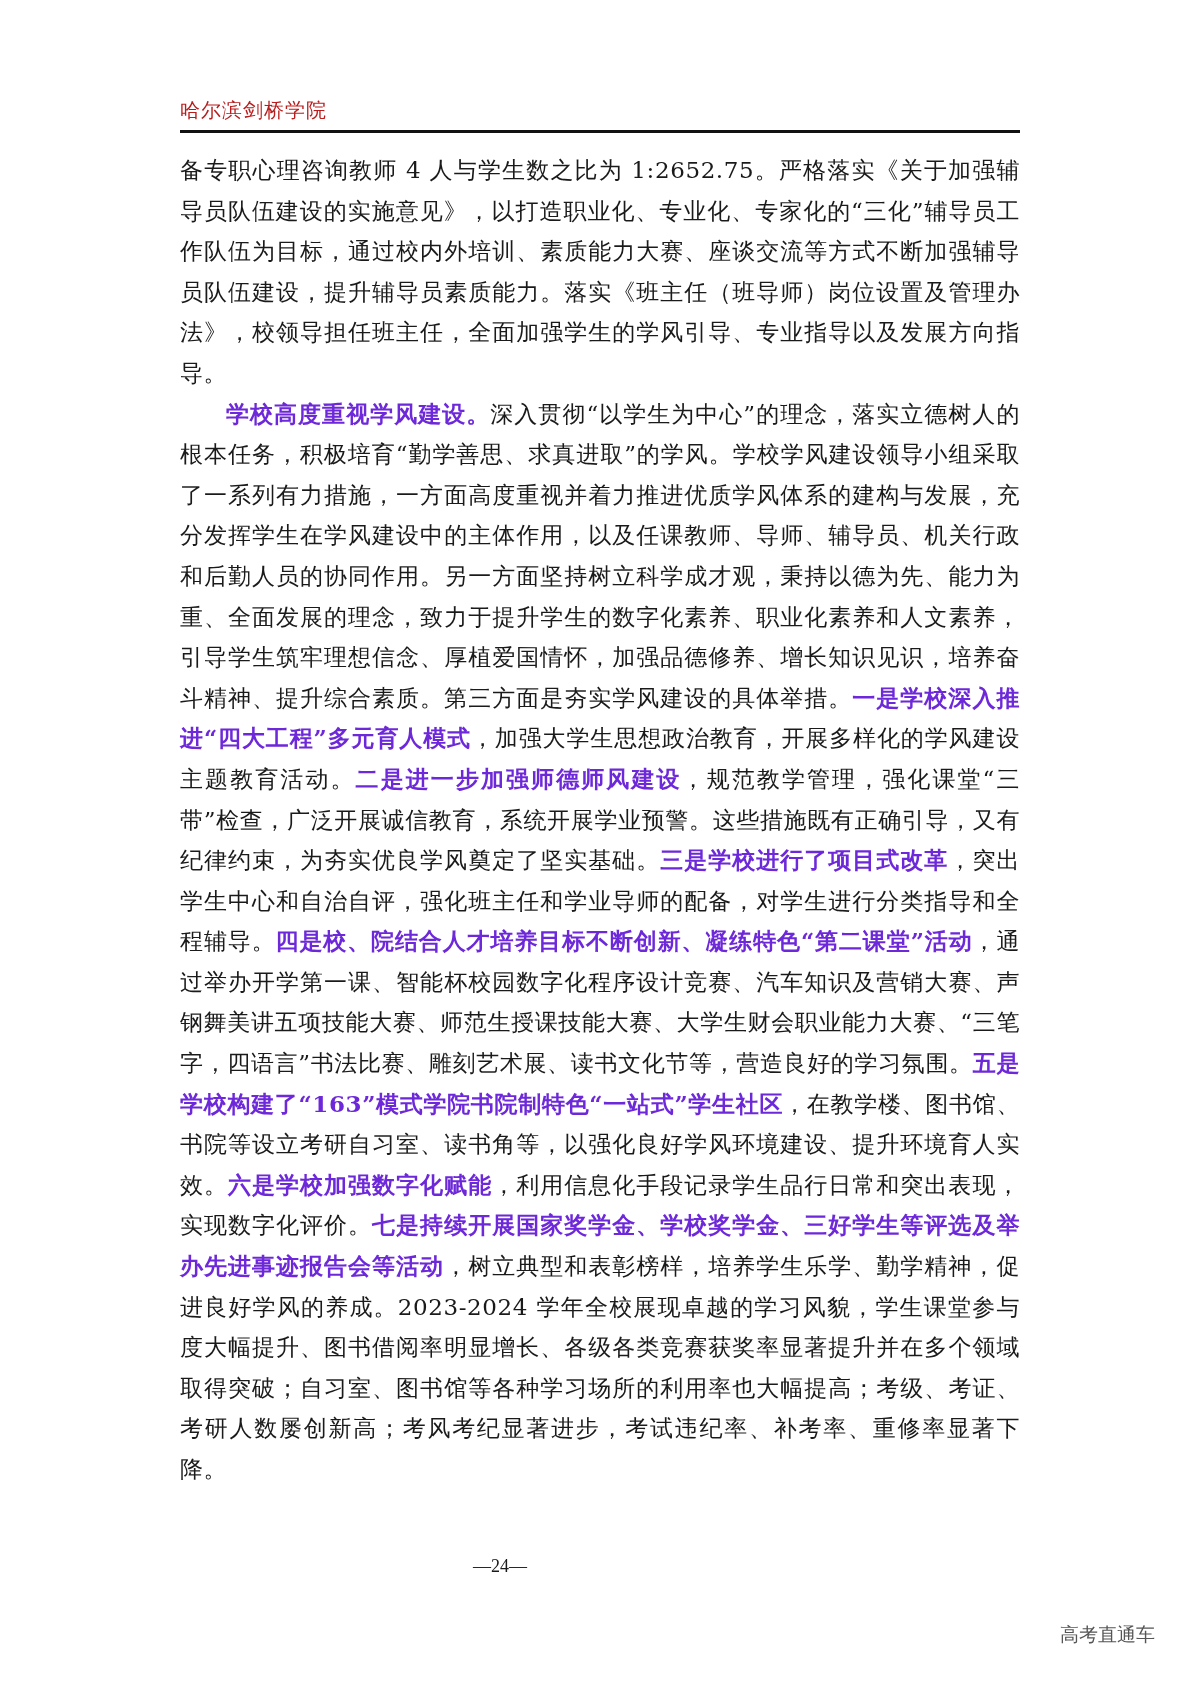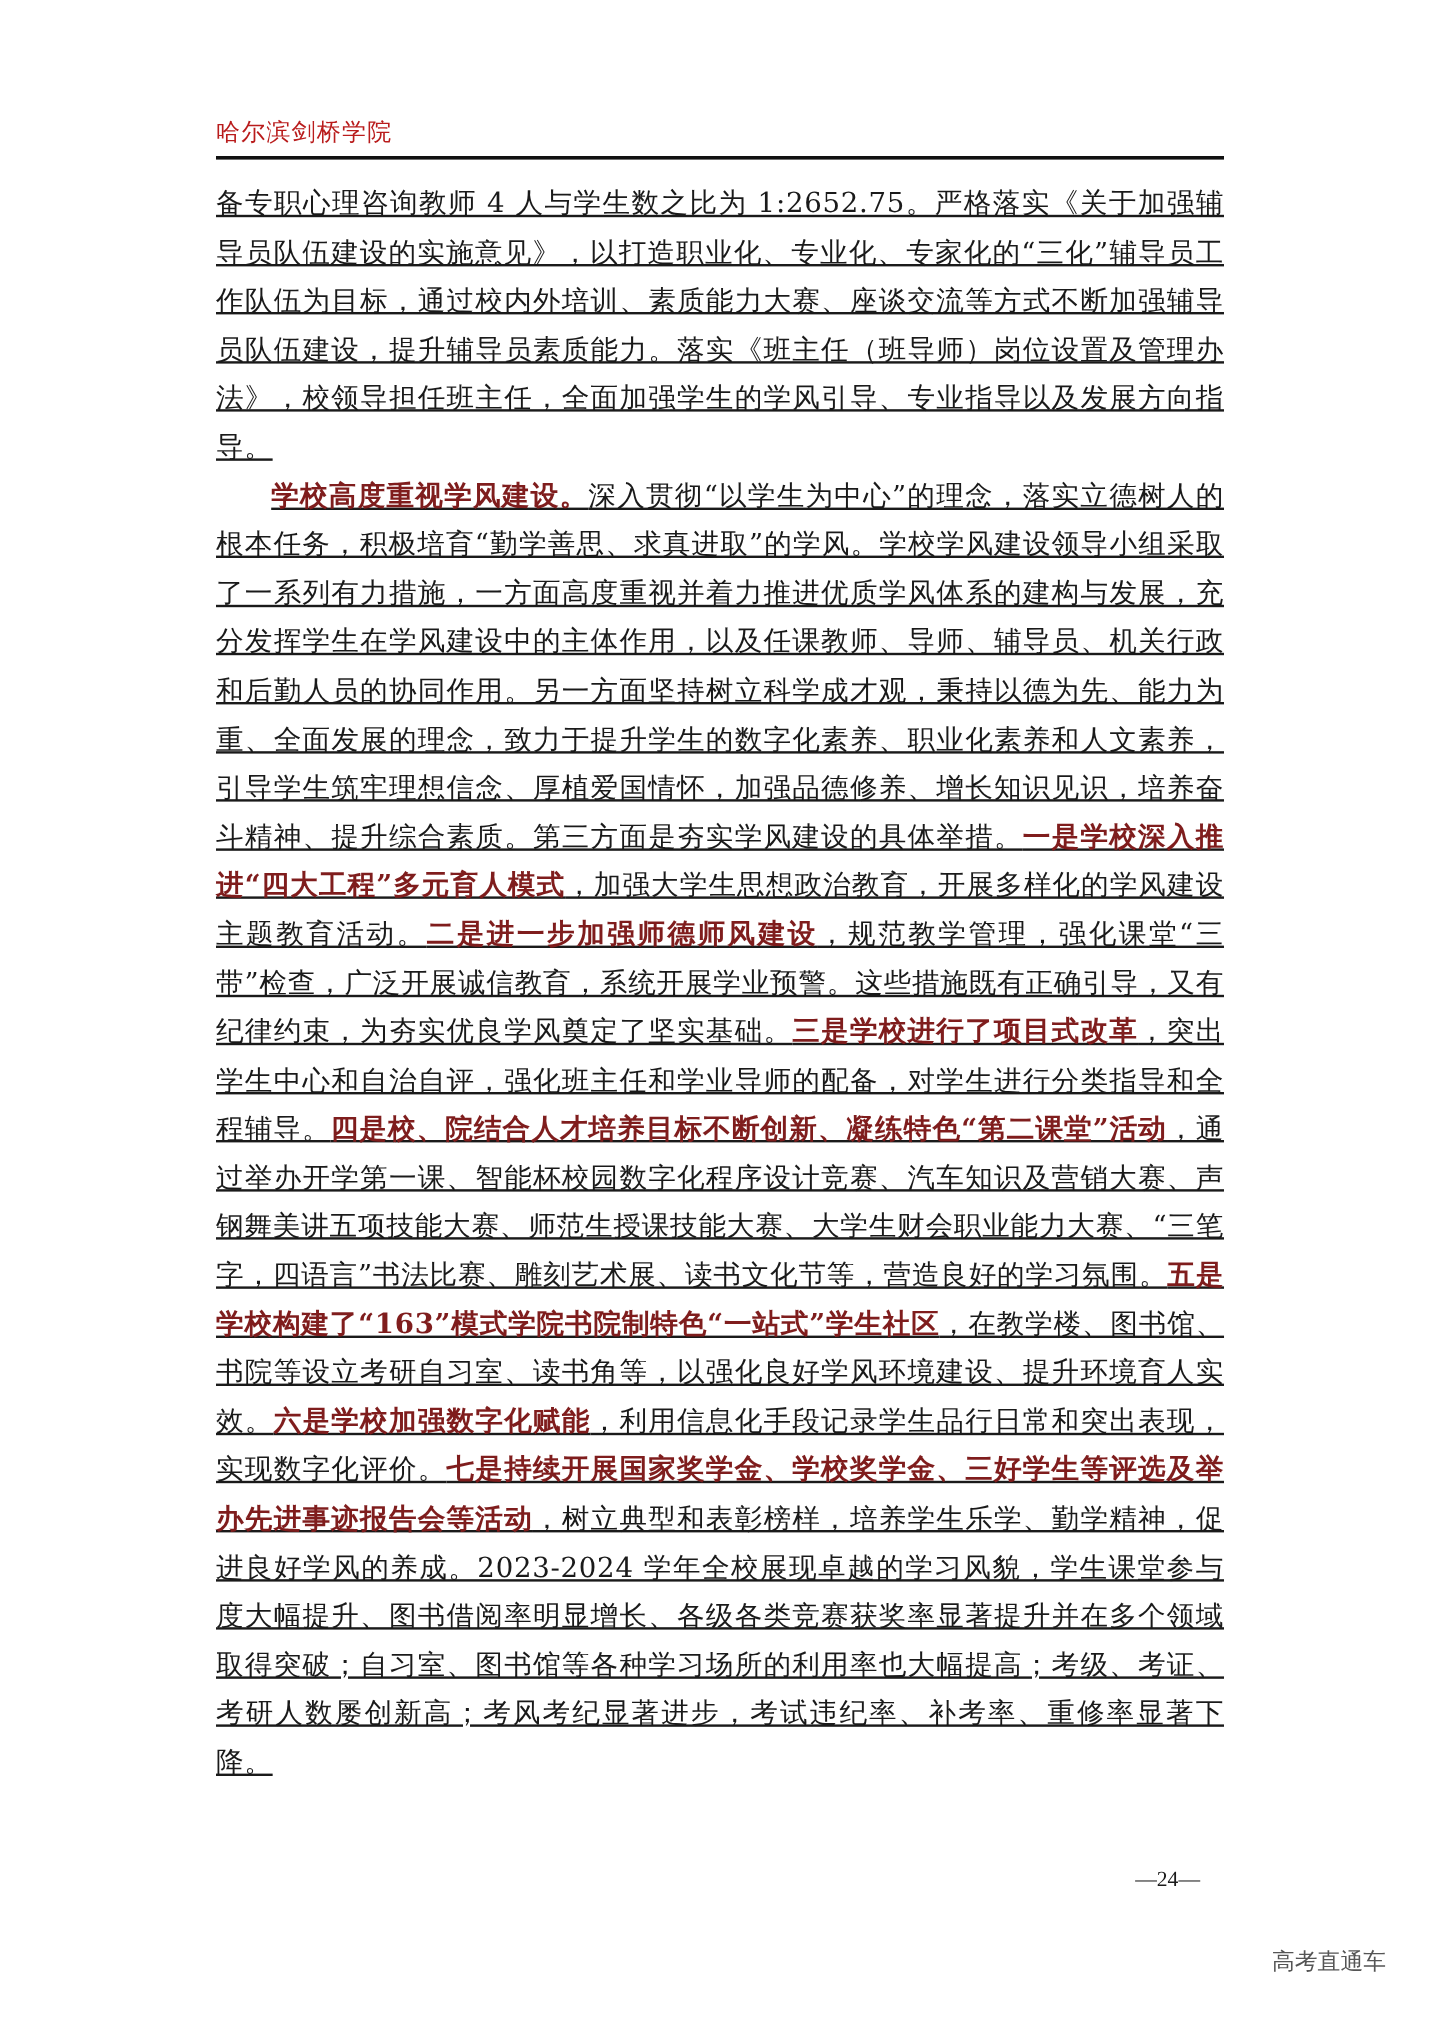--- a/index.html
+++ b/index.html
@@ -2,24 +2,24 @@
 <html><head>
   <meta charset="utf-8">
   <style>
     html, body { margin: 0; padding: 0; background: #ffffff; }
     body { width: 1191px; height: 1684px; position: relative; overflow: hidden;
            font-family: "DejaVu Serif", "Liberation Serif", serif; color: #1a1a1a; }
     .header { position: absolute; left: 180px; top: 96px; width: 840px; }
     .header-title { font-size: 20px; letter-spacing: 1px; color: #b91c1c; line-height: 28px; }
     .header-rule { position: absolute; left: 0; top: 34px; width: 840px; height: 3px; background: #111; }
     .body-text { position: absolute; left: 180px; top: 150px; width: 840px; }
-    .para { margin: 0; font-size: 23px; line-height: 40.6px; text-align: justify; letter-spacing: 0.6px; text-decoration: underline; }
+    .para { margin: 0; font-size: 23px; line-height: 40.6px; text-align: justify; letter-spacing: 0.6px; }
     .para.indent { text-indent: 46px; }
-    .b { font-weight: bold; color: #7f1d1d; margin-top: 12px; }
-    .page-number { position: absolute; left: 0; top: 1556px; width: 1000px; text-align: right;
+    .b { font-weight: bold; color: #6d28d9; margin-top: 12px; }
+    .page-number { position: absolute; left: 0; top: 1556px; width: 1000px; text-align: center;
                    font-size: 18px; font-family: "Liberation Serif", serif; }
     .watermark { position: absolute; right: 36px; top: 1622px; font-size: 19px; color: #555;
                  font-family: Liberation Sans, sans-serif; }
   </style>
 </head>
 <body>
 
 <div class="header">
   <div class="header-title">哈尔滨剑桥学院</div>
   <div class="header-rule"></div>

